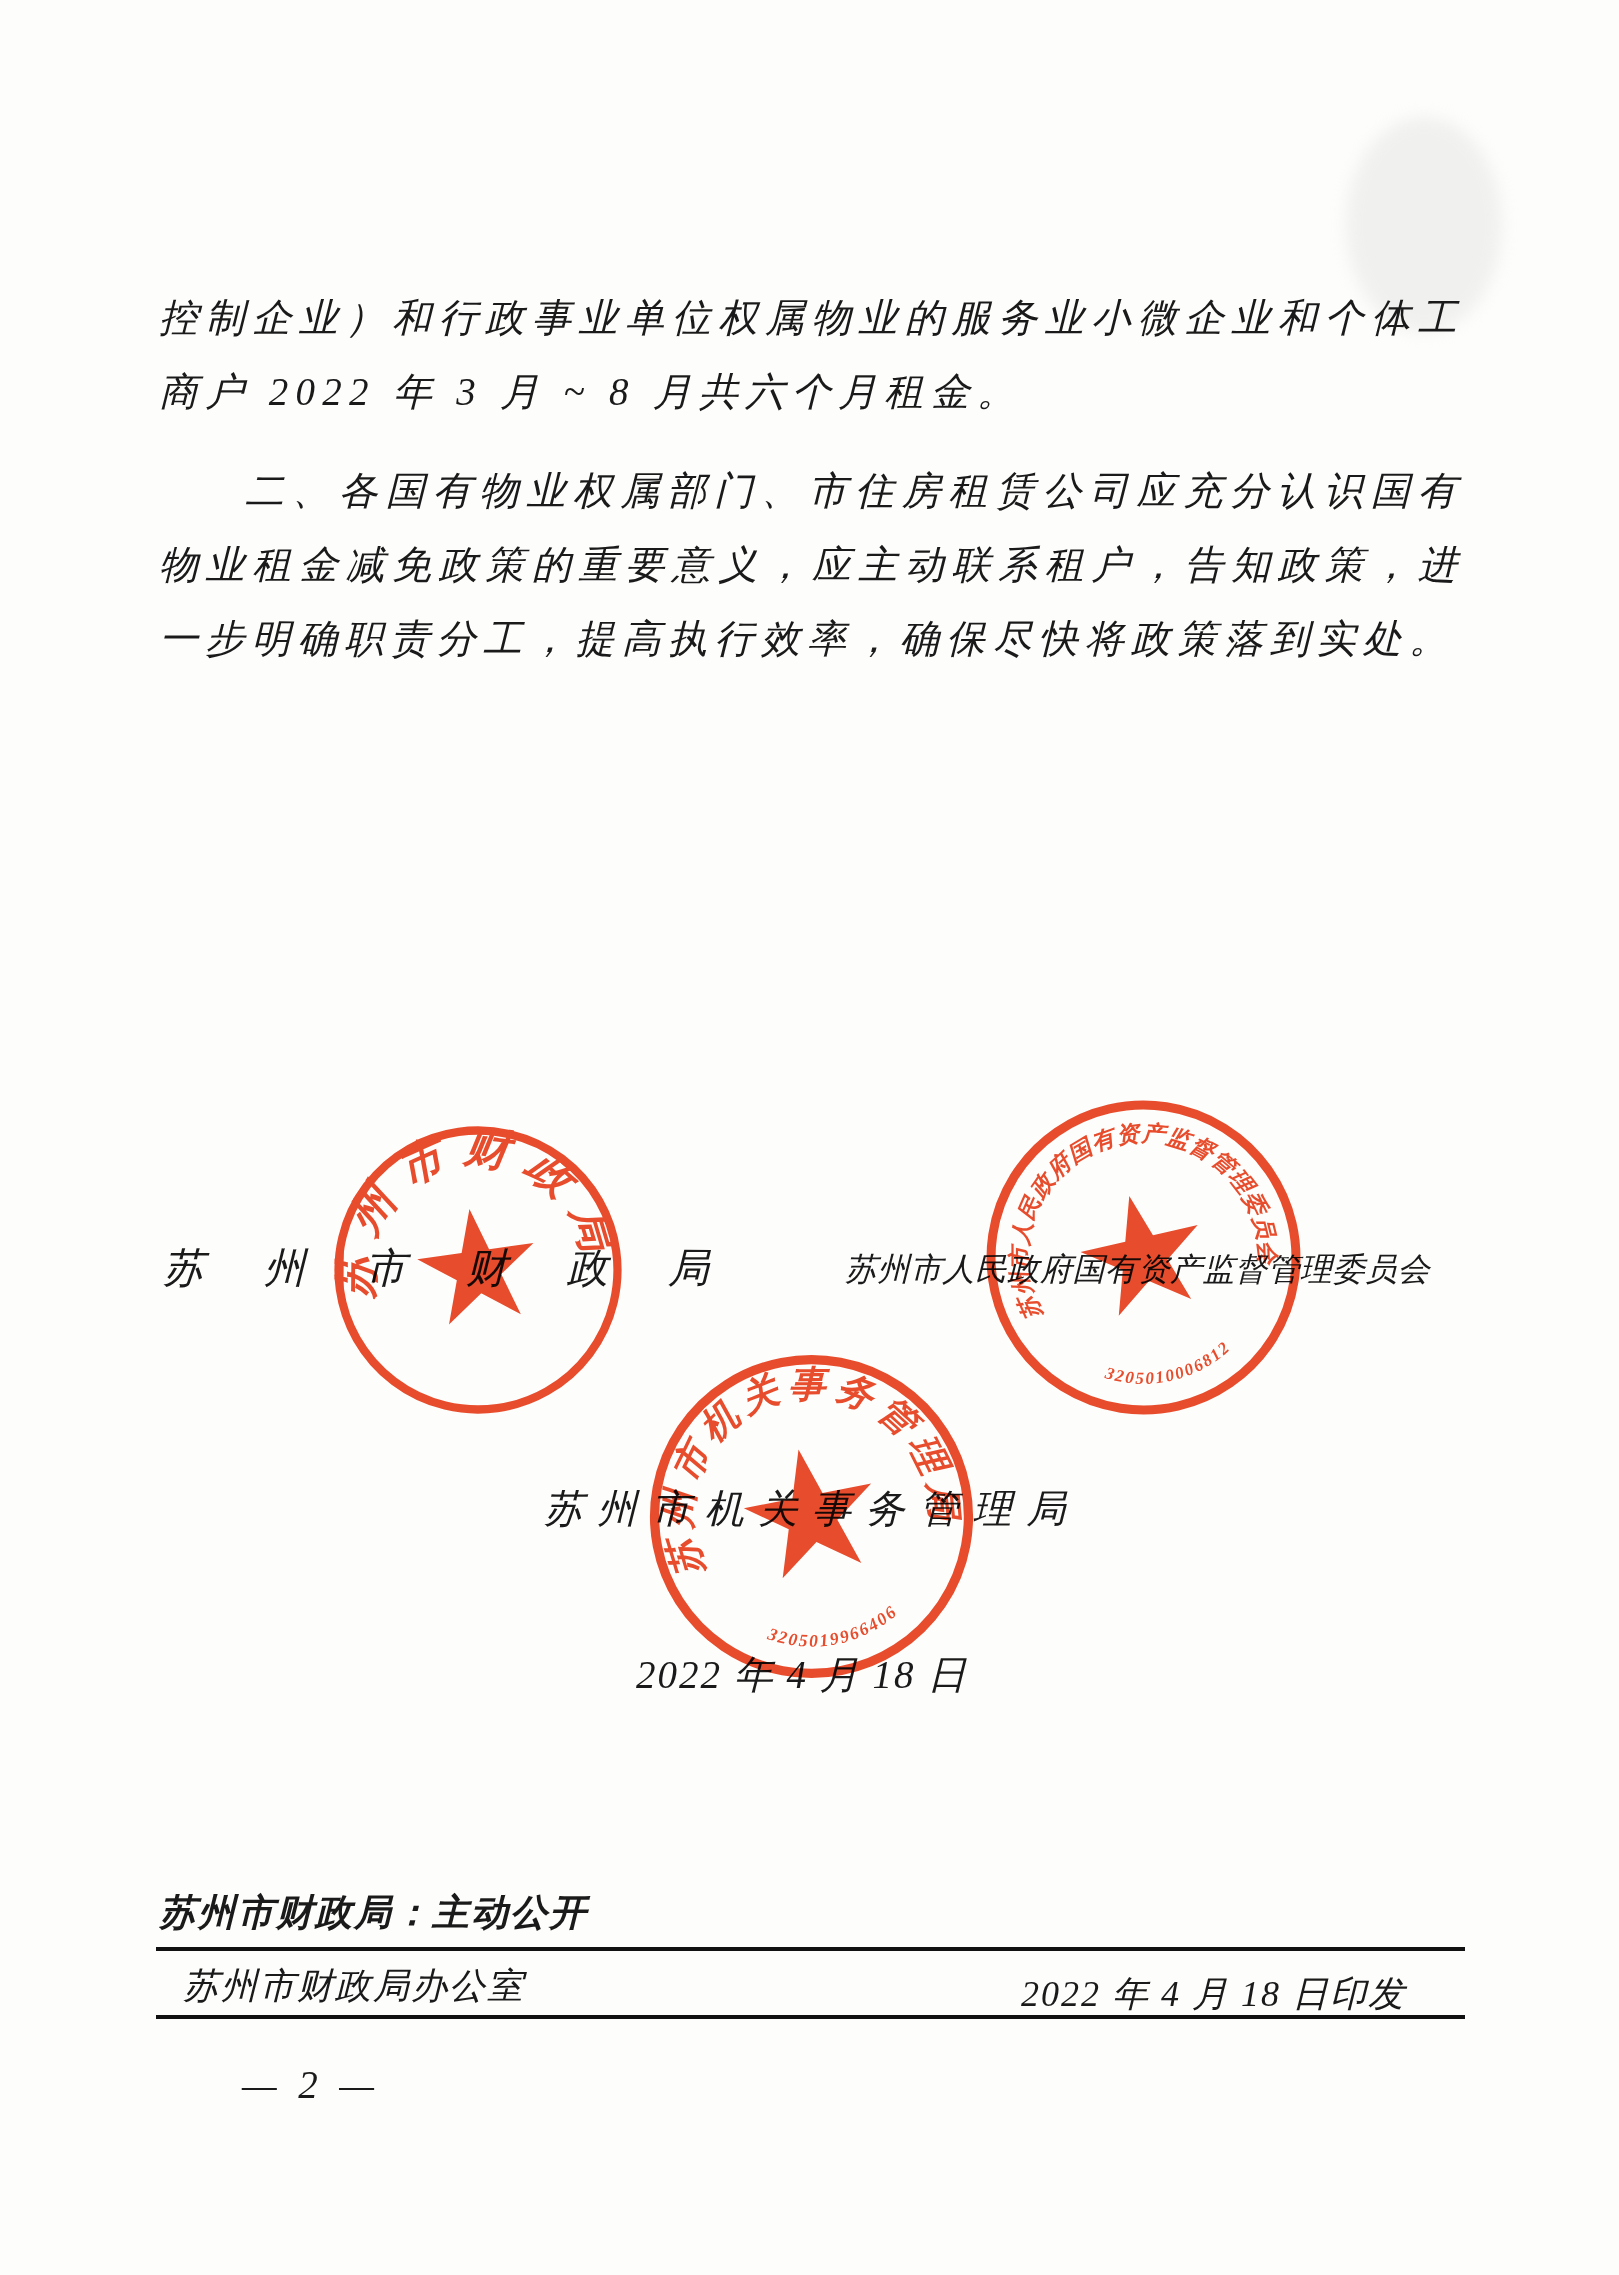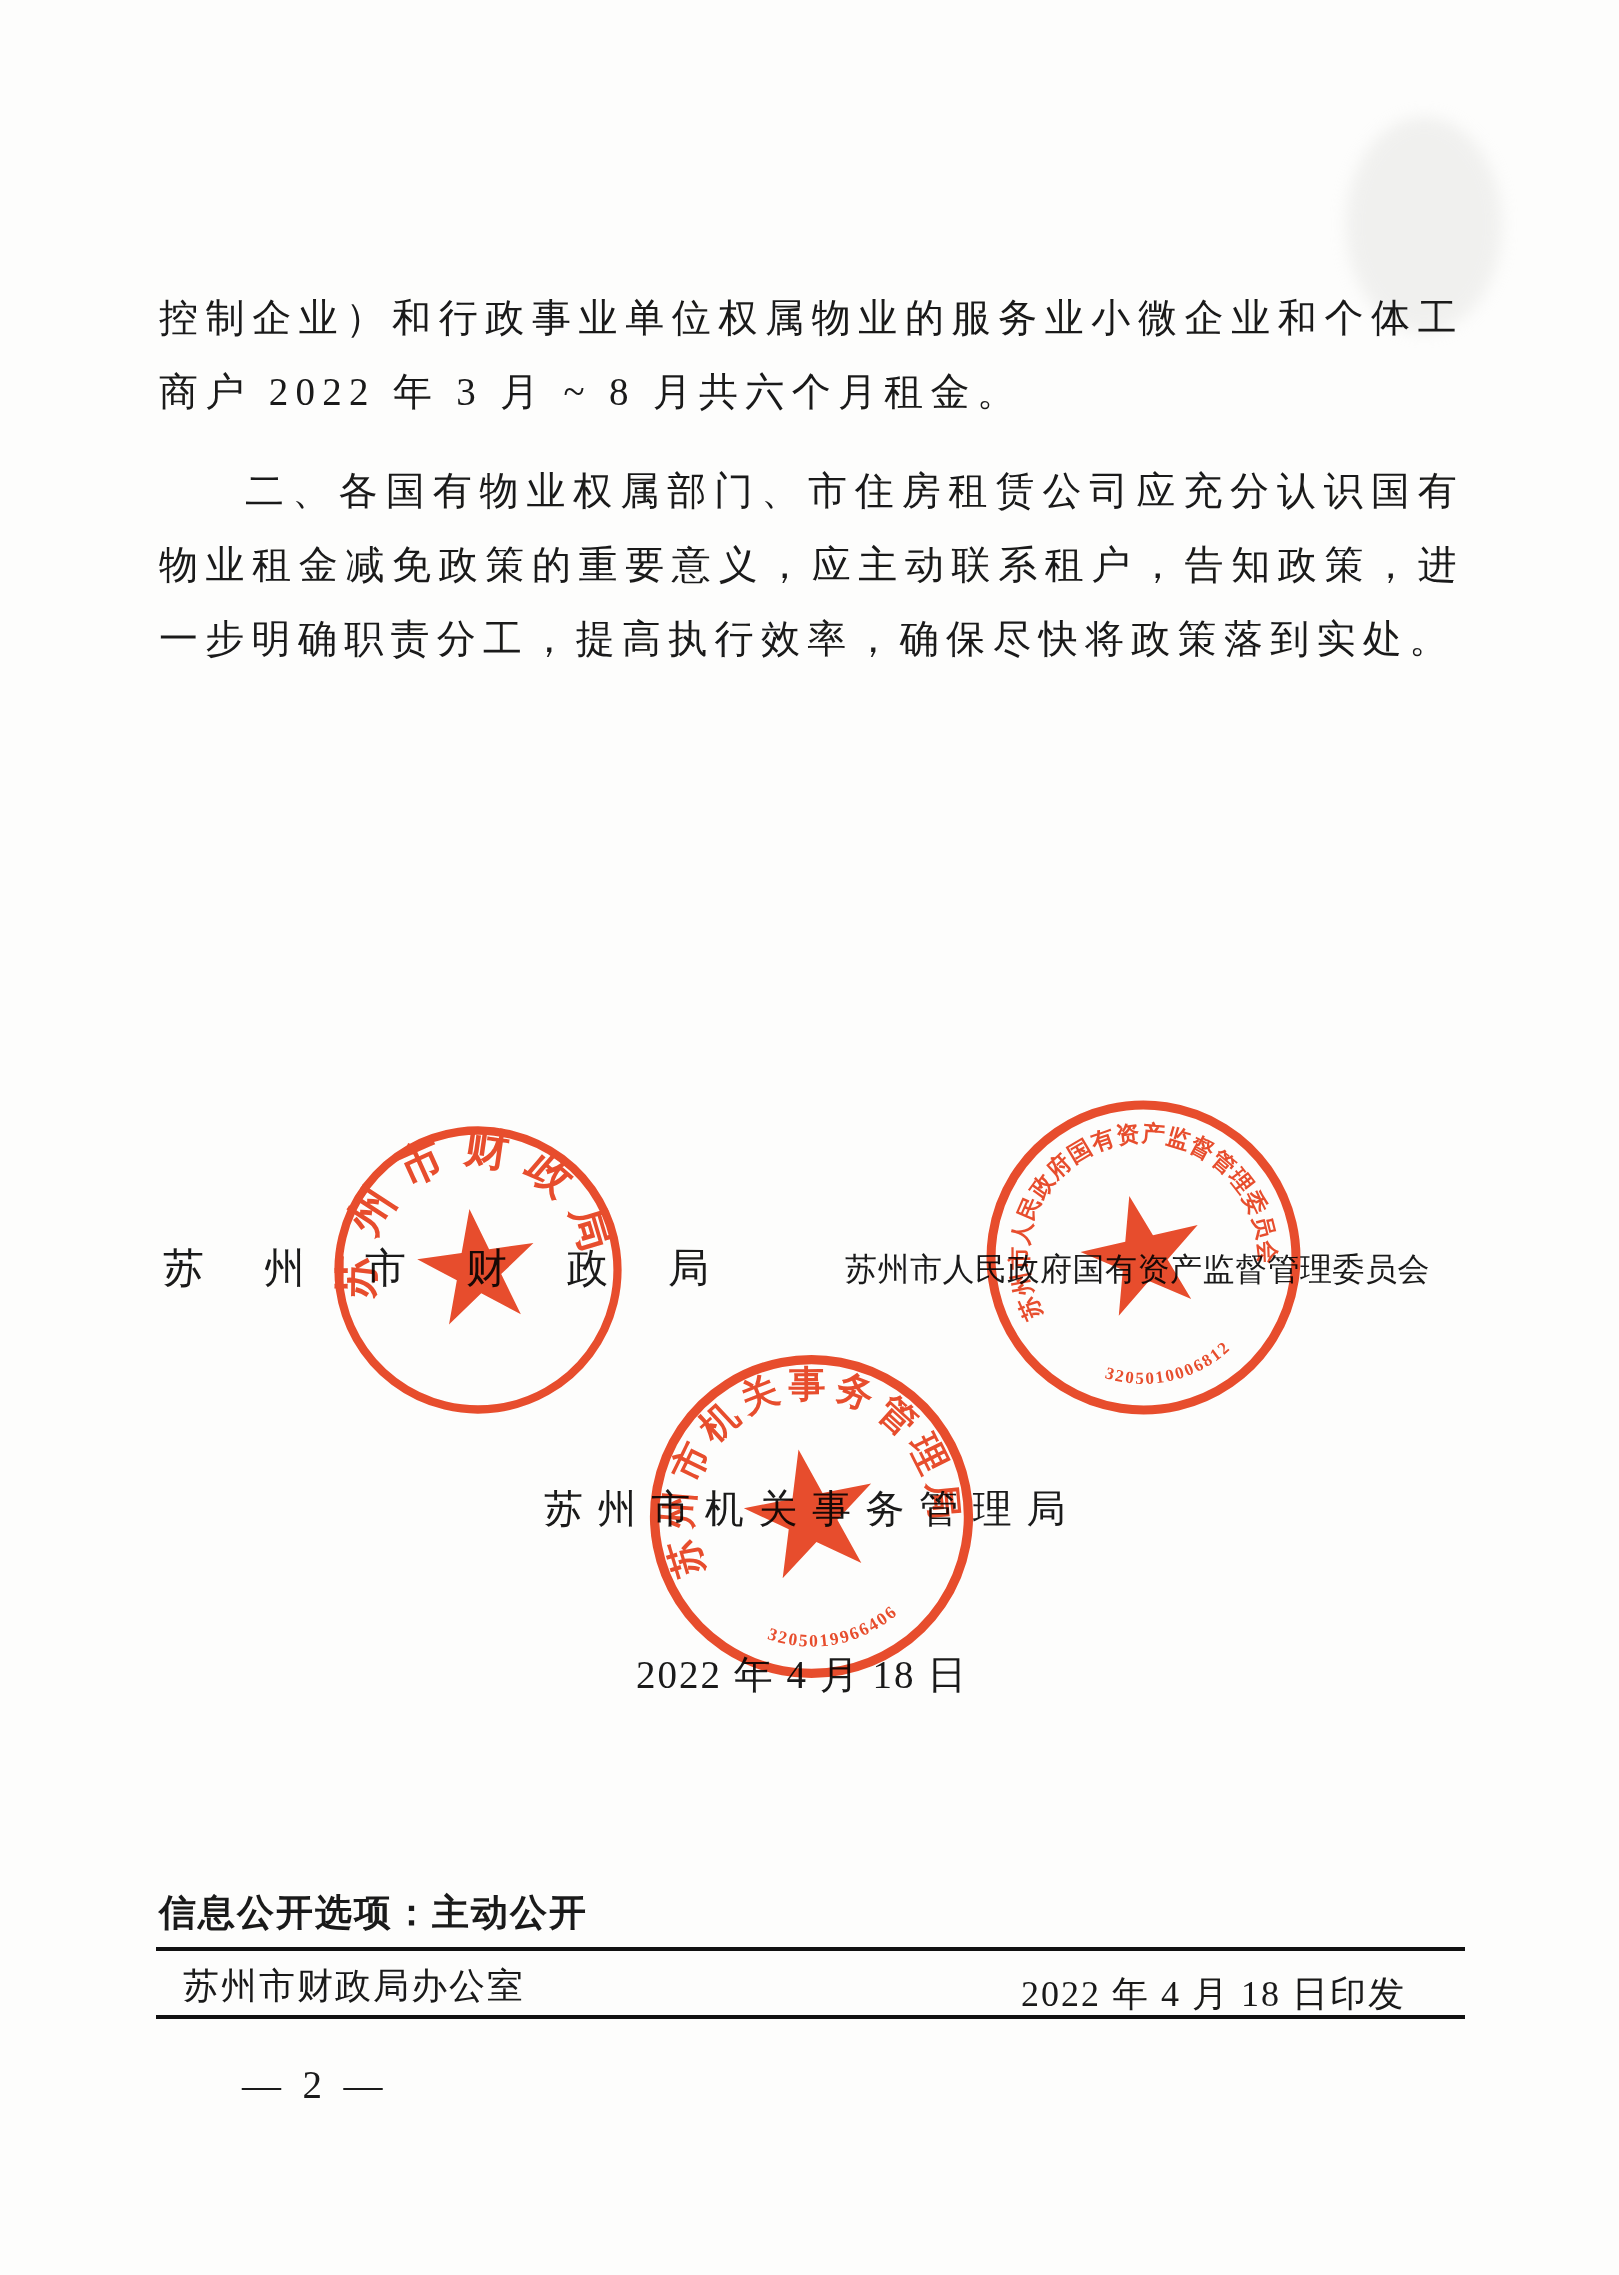--- a/index.html
+++ b/index.html
@@ -3,20 +3,21 @@
 <meta charset="utf-8">
 <style>
   html,body{margin:0;padding:0;background:#888;}
   .page{
     position:relative;
     width:1620px;height:2275px;
     background:#fdfdfc;
     overflow:hidden;
     font-family:"Liberation Serif","DejaVu Serif",serif;
     color:#1a1a1a;
+    font-style:italic;
   }
   
   .body-text{
     position:absolute;left:159px;top:281px;width:1305px;
     font-size:39px;line-height:74px;letter-spacing:7.3px;
     text-align:justify;
   }
   .para{margin:0 0 25px 0;}
   .para.indent{text-indent:86px;}
 
@@ -122,21 +123,21 @@
     <circle r="152" fill="none" stroke="#e8421f" stroke-width="9"></circle>
     <polygon transform="scale(1.1)" fill="#e8421f" points="0,-60 13.5,-18.5 57.1,-18.5 21.8,7.1 35.3,48.5 0,22.9 -35.3,48.5 -21.8,7.1 -57.1,-18.5 -13.5,-18.5"></polygon>
     <text font-size="36" letter-spacing="7" fill="#e8421f">
       <textPath href="#arcTop2" startOffset="50%" text-anchor="middle">苏州市机关事务管理局</textPath>
     </text>
     <text font-size="17" letter-spacing="2" fill="#e8421f">
       <textPath href="#arcBot2" startOffset="50%" text-anchor="middle">3205019966406</textPath>
     </text>
   </svg>
 
-  <div class="disclosure">信息公开选项：主动公开</div>
+  <div class="disclosure">苏州市财政局：主动公开</div>
   <div class="rule rule-1"></div>
   <div class="footer-row">
     <span class="footer-office">苏州市财政局办公室</span>
     <span class="footer-printdate">2022 年 4 月 18 日印发</span>
   </div>
   <div class="rule rule-2"></div>
   <div class="page-number">— 2 —</div>
 
 </div>
 

